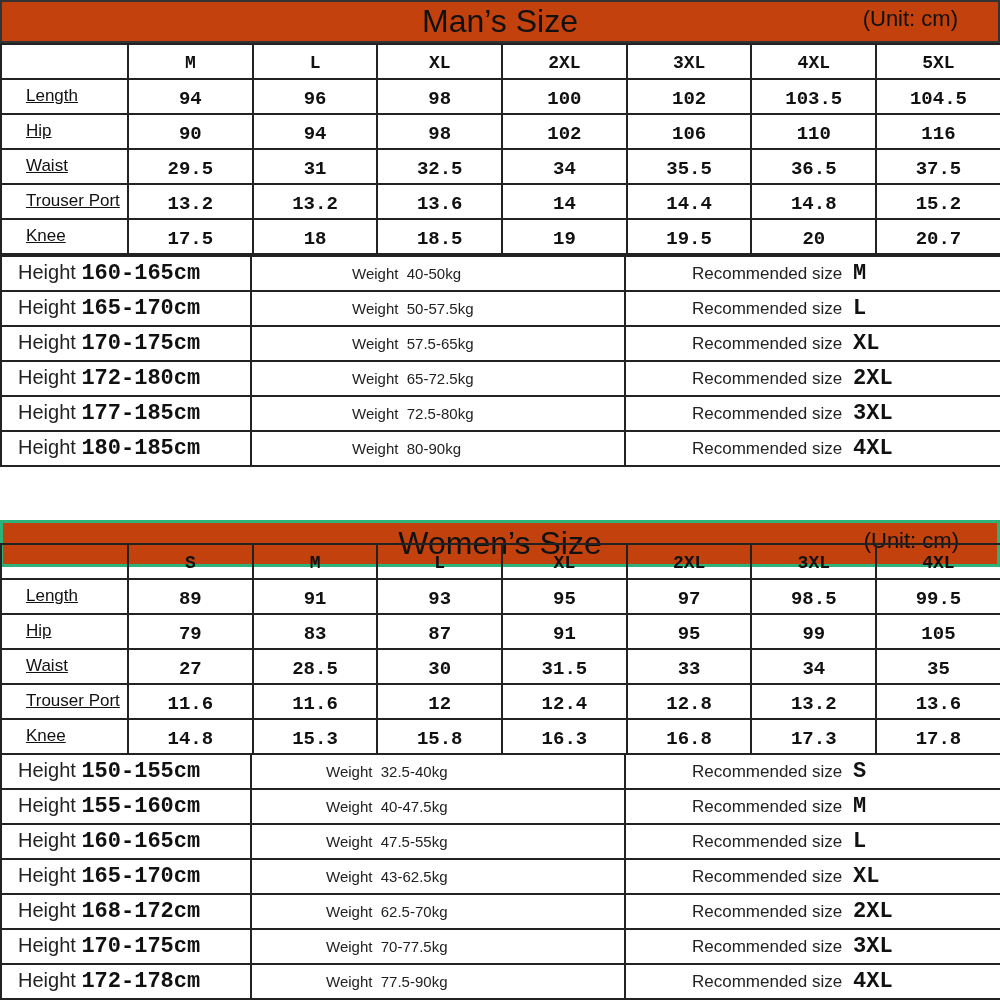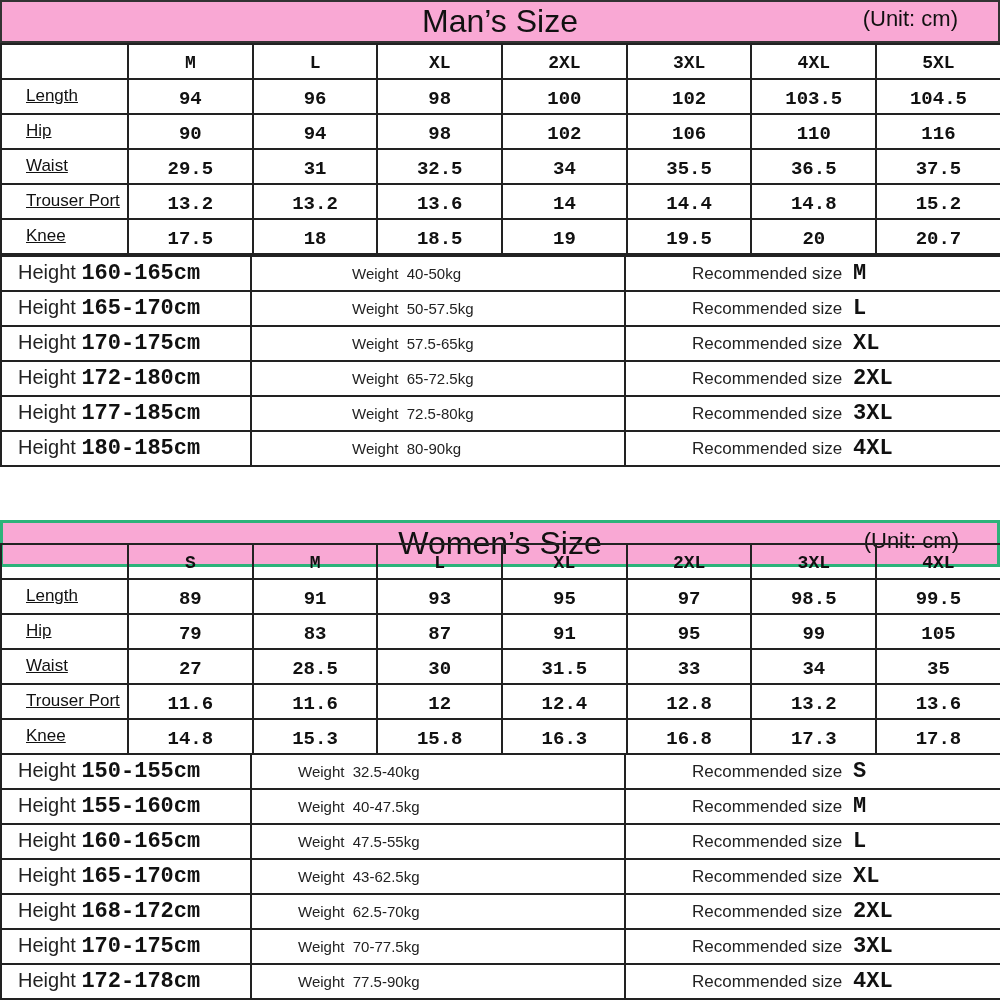--- a/index.html
+++ b/index.html
@@ -5,21 +5,21 @@
   * { box-sizing: border-box; margin: 0; padding: 0; }
   html, body { width: 1000px; height: 1000px; background: #ffffff; overflow: hidden; }
   body { position: relative; font-family: "Liberation Sans", sans-serif; color: #111; }
 
   .section { position: absolute; left: 0; width: 1000px; }
   .men { top: 0; height: 497px; }
   .women { top: 497px; height: 503px; }
 
   .title-bar {
     position: absolute; left: 0; width: 1000px;
-    background: #f9a8d4; border: 2px solid #222;
+    background: #c2410c; border: 2px solid #222;
     display: flex; align-items: center; justify-content: center;
   }
   .men .title-bar { top: 0; height: 43px; border-color: #333; }
   .women .title-bar { top: 2px; height: 47px; border: 3px solid #2db37a; margin-top: 21px; }
   .title-text { font-size: 32px; color: #111; letter-spacing: 0; }
   .unit-text { position: absolute; right: 40px; top: 4px; font-size: 22px; color: #111; }
   .women .unit-text { right: 38px; top: 5px; }
 
   table.meas {
     position: absolute; left: 0; width: 1000px;
@@ -49,21 +49,21 @@
   table.rec td.w { padding-left: 100px; font-size: 15px; color: #222; }
   table.rec td.r { padding-left: 66px; font-size: 17px; color: #222; }
   .mono { font-family: "Liberation Mono", monospace; font-weight: bold; font-size: 22px; color: #111; }
   .r .mono { margin-left: 6px; }
   .men table.rec { top: 255px; }
   .women table.rec { top: 256px; }
   col.rh { width: 250px; }
   col.rw { width: 374px; }
   col.rr { width: 376px; }
   .women col.rw { width: 374px; }
-  .women table.rec td.w { padding-left: 46px; }
+  .women table.rec td.w { padding-left: 74px; }
 </style>
 </head>
 <body>
 
 <div class="section men">
   <div class="title-bar">
     <span class="title-text">Man’s Size</span>
     <span class="unit-text">(Unit: cm)</span>
   </div>
 

